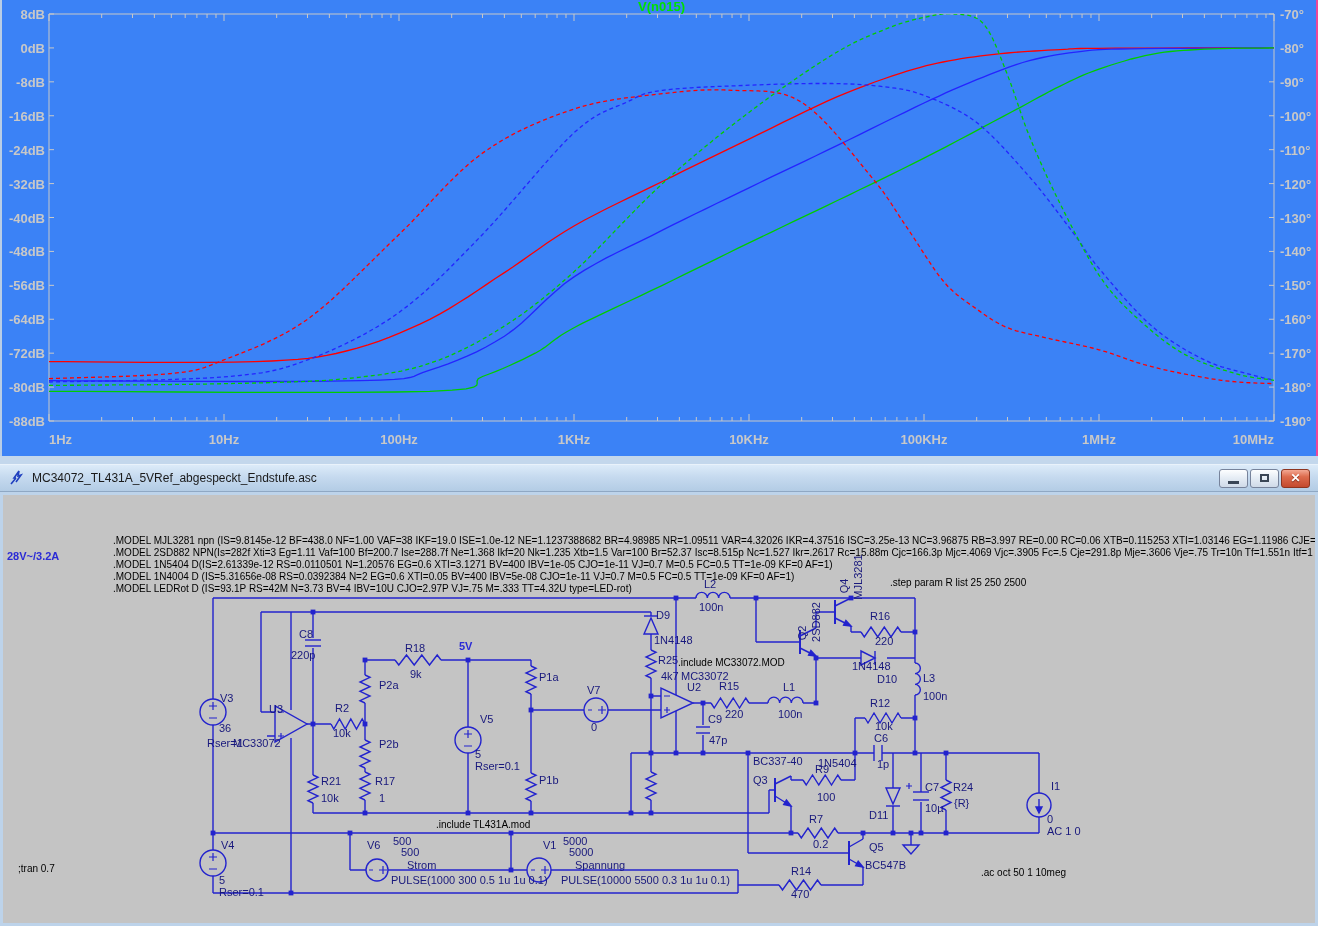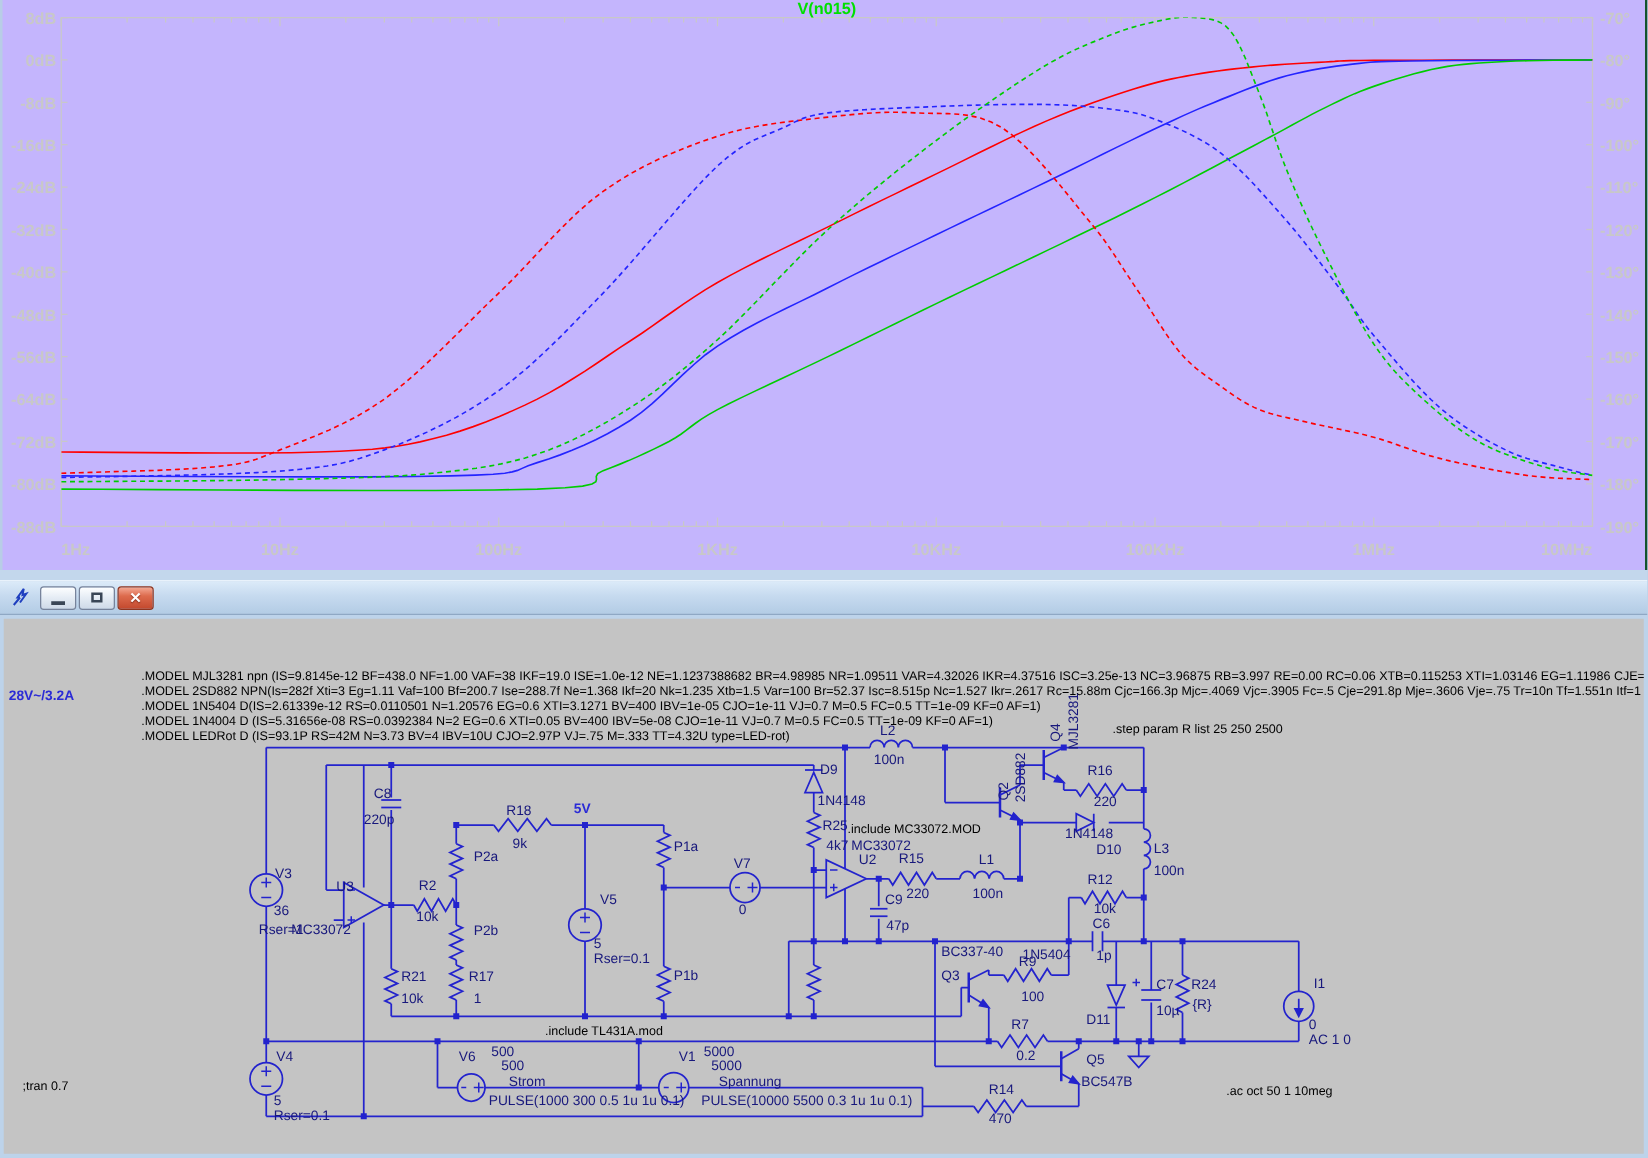--- a/index.html
+++ b/index.html
@@ -1,17 +1,17 @@
 <!DOCTYPE html>
 <html><head>
 <meta charset="utf-8">
 <style>
   html,body{margin:0;padding:0;}
   body{width:1318px;height:926px;position:relative;background:#bdd3ea;font-family:"Liberation Sans",sans-serif;overflow:hidden;}
-  .plot-pane{position:absolute;left:0;top:0;width:1318px;height:456px;background:#c4b5fd;border-left:2px solid #b8cde6;border-right:2px solid #14532d;box-sizing:border-box;}
+  .plot-pane{position:absolute;left:0;top:0;width:1318px;height:456px;background:#3b82f6;border-left:2px solid #b8cde6;border-right:2px solid #ec4899;box-sizing:border-box;}
   .frame-strip{position:absolute;left:0;top:456px;width:1318px;height:8px;background:#c3d7ec;}
   .titlebar{position:absolute;left:0;top:464px;width:1318px;height:28px;background:linear-gradient(#dcebf9,#c6daef 45%,#b3cce5);border-top:1px solid #e9f2fb;border-bottom:1px solid #8fa8c4;box-sizing:border-box;display:flex;align-items:center;}
   .titlebar .app-icon{width:18px;height:18px;margin:0 6px 0 8px;flex:0 0 auto;}
   .titlebar .title-text{font-size:12px;color:#1a1a1a;flex:1 1 auto;white-space:nowrap;overflow:hidden;}
   .win-buttons{display:flex;gap:2px;margin-right:8px;}
   .win-btn{width:29px;height:19px;border:1px solid #77839b;border-radius:3px;background:linear-gradient(#fdfeff,#e6edf5 45%,#cfdae8);display:flex;align-items:center;justify-content:center;cursor:default;box-sizing:border-box;}
   .win-btn.close{background:linear-gradient(#f3a893,#dd6b4d 40%,#c3492e);border-color:#8e3520;}
   .glyph-min{width:11px;height:3px;background:#3a4656;margin-top:8px;}
   .glyph-restore{width:9px;height:8px;border:2px solid #3a4656;box-sizing:border-box;background:transparent;}
   .glyph-close{color:#fff;font-size:12px;font-weight:bold;line-height:1;text-shadow:0 1px 1px #7c2413;}
@@ -232,20 +232,21 @@
       <polyline points="47.0,385.4 60.9,385.3 79.7,385.2 102.1,385.0 126.9,384.9 152.5,384.7 177.9,384.4 201.4,384.1 222.0,383.7 240.1,383.3 257.2,382.9 273.4,382.5 288.9,382.0 303.6,381.4 317.7,380.7 331.2,379.8 344.3,378.6 356.7,377.3 368.1,376.0 378.9,374.6 389.1,373.0 398.9,371.1 408.5,368.9 418.1,366.4 427.8,363.3 437.6,359.8 447.2,356.0 456.6,351.7 466.0,347.1 475.2,342.2 484.3,337.1 493.3,331.7 502.4,326.0 511.2,320.3 519.7,314.5 528.0,308.4 536.3,302.1 544.7,295.3 553.4,288.1 562.4,280.3 572.0,271.8 582.2,262.3 592.8,251.7 603.9,240.4 615.1,228.7 626.6,216.9 638.0,205.2 649.3,194.0 660.4,183.6 671.3,173.8 682.3,164.3 693.1,155.0 704.0,146.1 714.8,137.3 725.6,128.8 736.3,120.5 747.0,112.4 757.8,104.3 768.8,96.2 779.9,88.3 790.9,80.7 801.6,73.4 811.9,66.5 821.6,60.3 830.5,54.7 838.7,49.9 846.2,45.8 853.1,42.2 859.6,39.1 865.8,36.4 871.7,33.9 877.5,31.6 883.2,29.3 888.7,27.1 894.0,25.1 899.1,23.4 904.0,21.9 908.6,20.6 913.2,19.4 917.6,18.4 922.0,17.4 926.2,16.5 930.3,15.6 934.2,14.9 938.0,14.3 941.7,13.9 945.4,13.7 949.1,13.7 952.8,14.0 956.6,14.3 960.3,14.6 964.1,15.0 967.8,15.7 971.5,16.8 975.1,18.5 978.6,20.9 981.9,24.2 985.1,28.5 988.2,33.8 991.2,39.8 994.2,46.4 997.0,53.4 999.9,60.7 1002.7,67.9 1005.5,75.0 1008.2,82.1 1010.9,89.4 1013.4,96.9 1016.0,104.5 1018.6,112.3 1021.3,120.1 1024.2,128.1 1027.4,136.1 1030.7,144.2 1034.2,152.5 1037.9,160.9 1041.7,169.4 1045.6,177.9 1049.7,186.6 1053.9,195.2 1058.2,203.9 1062.7,212.9 1067.4,222.2 1072.3,231.7 1077.3,241.2 1082.3,250.5 1087.3,259.4 1092.2,267.7 1097.0,275.2 1101.5,281.7 1105.9,287.6 1110.1,292.8 1114.3,297.6 1118.6,302.2 1123.0,306.6 1127.7,311.1 1132.7,315.9 1138.1,320.8 1143.7,325.8 1149.5,330.8 1155.5,335.8 1161.7,340.6 1167.9,345.1 1174.2,349.3 1180.5,353.2 1186.9,356.6 1193.6,359.8 1200.5,362.6 1207.4,365.2 1214.2,367.6 1220.9,369.8 1227.2,371.7 1233.2,373.5 1239.0,375.1 1244.8,376.3 1250.5,377.4 1255.9,378.2 1260.9,378.8 1265.3,379.4 1269.1,379.9 1272.0,380.3" fill="none" stroke="#00cc00" stroke-width="1.3" clip-path="url(#pc)" stroke-dasharray="4 3"></polyline>
     </svg>
 </div>
 
 <div class="frame-strip"></div>
 
 <div class="titlebar">
   <svg class="app-icon" viewBox="0 0 18 18">
     <path d="M3,15 L8,9 M8,9 L6,9 L11,2 L10,7 L13,6 L8,13" fill="none" stroke="#1f3fbf" stroke-width="1.6"></path>
   </svg>
+  <span class="title-text">MC34072_TL431A_5VRef_abgespeckt_Endstufe.asc</span>
   <div class="win-buttons">
     <div class="win-btn" title="Minimize">
         <div class="glyph-min"></div>
       </div>
     <div class="win-btn" title="Restore">
         <div class="glyph-restore"></div>
       </div>
     <div class="win-btn close" title="Close">
         <span class="glyph-close">✕</span>
       </div>

